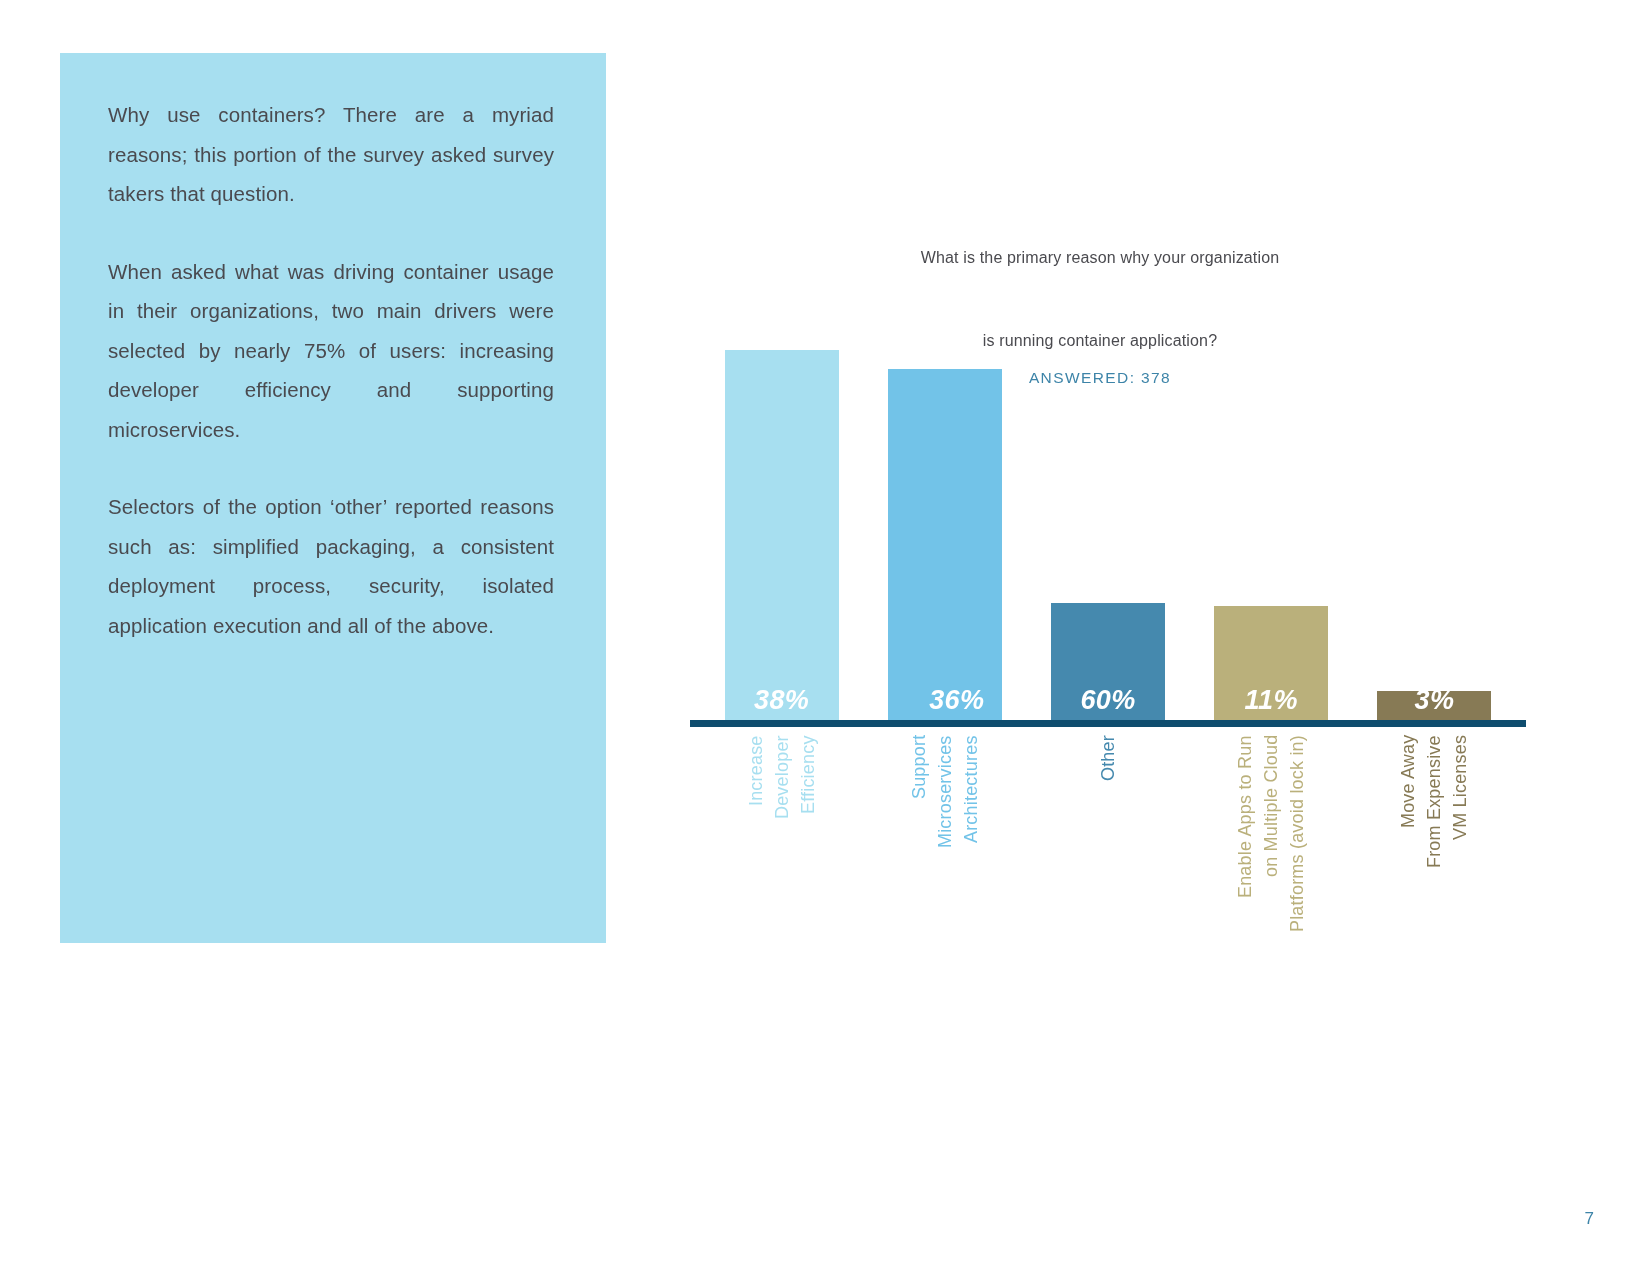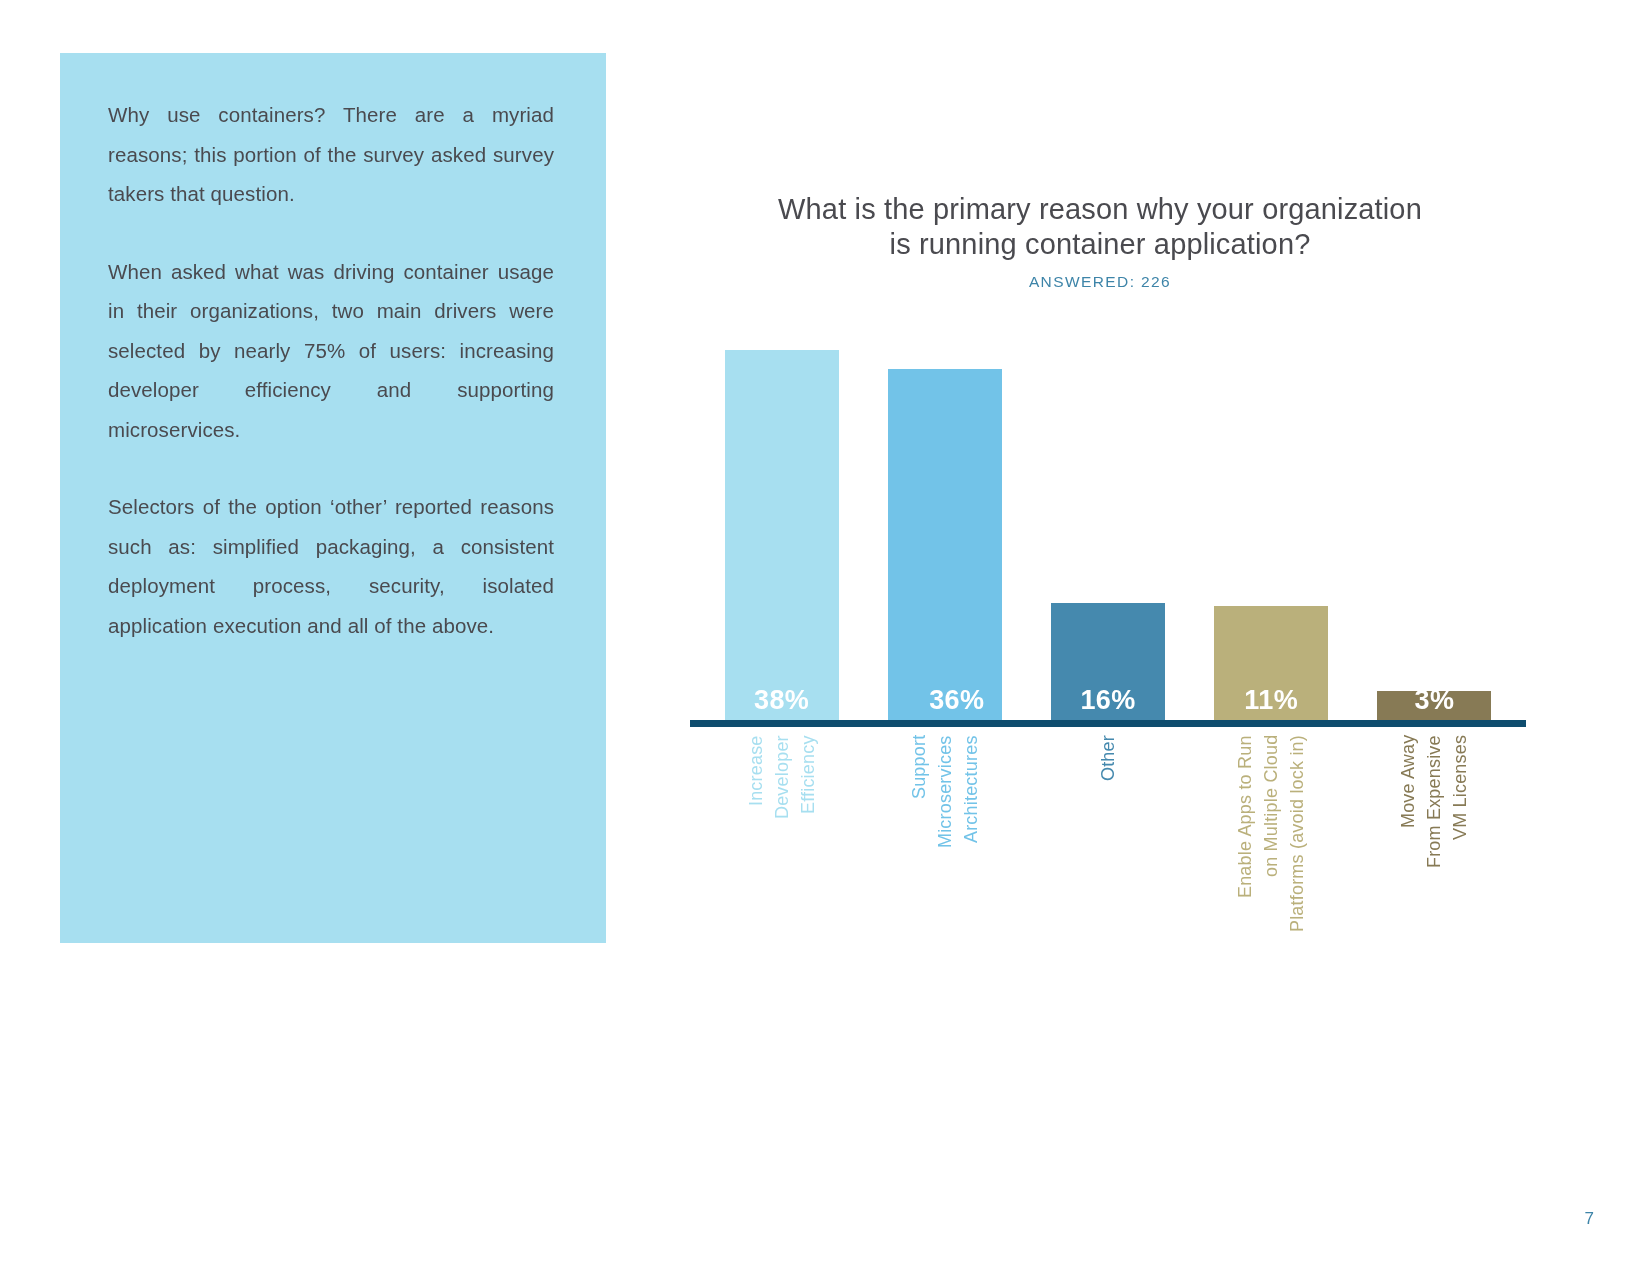--- a/index.html
+++ b/index.html
@@ -47,39 +47,41 @@
     height: 1275px;
   }
   #chart-title-block {
     position: absolute;
     left: 0;
     top: 192px;
     width: 960px;
     text-align: center;
   }
   .chart-title-line {
-    font-size: 29px;
+    font-size: 16px;
     line-height: 35px;
     color: #4a4a4f;
     letter-spacing: 0.15px;
+    margin-top: 48px;
   }
   #chart-answered {
     margin-top: 11px;
     font-size: 15.5px;
     color: #3D84A8;
     letter-spacing: 1.4px;
   }
 
   
   #plot {
     position: absolute;
     left: 80px;
     top: 330px;
     width: 816px;
     height: 390px;
+    font-style: italic;
   }
   .bars {
     position: absolute;
     left: 0;
     bottom: 0;
     width: 100%;
     height: 100%;
     display: flex;
     align-items: flex-end;
   }
@@ -155,41 +157,41 @@
   <p>Why use containers? There are a myriad reasons; this portion of the survey asked survey takers that question.</p>
   <p>When asked what was driving container usage in their organizations, two main drivers were selected by nearly 75% of users: increasing developer efficiency and supporting microservices.</p>
   <p>Selectors of the option ‘other’ reported reasons such as: simplified packaging, a consistent deployment process, security, isolated application execution and all of the above.</p>
 </div>
 
 <div id="chart-area">
 
   <div id="chart-title-block">
     <div class="chart-title-line">What is the primary reason why your organization</div>
     <div class="chart-title-line">is running container application?</div>
-    <div id="chart-answered" style="color: rgb(61, 132, 168);">ANSWERED: 226</div>
+    <div id="chart-answered" style="color: rgb(61, 132, 168);">ANSWERED: 378</div>
   </div>
 
   <div id="plot">
     <div class="bars">
 
       <div class="bar-slot">
         <div class="bar" style="height: 370.5px; background: rgb(167, 223, 240);">
           <span class="bar-value">38%</span>
         </div>
       </div>
 
       <div class="bar-slot">
         <div class="bar" style="height: 351px; background: rgb(114, 195, 232); padding-left: 24px;">
           <span class="bar-value">36%</span>
         </div>
       </div>
 
       <div class="bar-slot">
         <div class="bar" style="height: 117px; background: rgb(69, 137, 174);">
-          <span class="bar-value">16%</span>
+          <span class="bar-value">60%</span>
         </div>
       </div>
 
       <div class="bar-slot">
         <div class="bar" style="height: 114px; background: rgb(186, 176, 123);">
           <span class="bar-value">11%</span>
         </div>
       </div>
 
       <div class="bar-slot">

